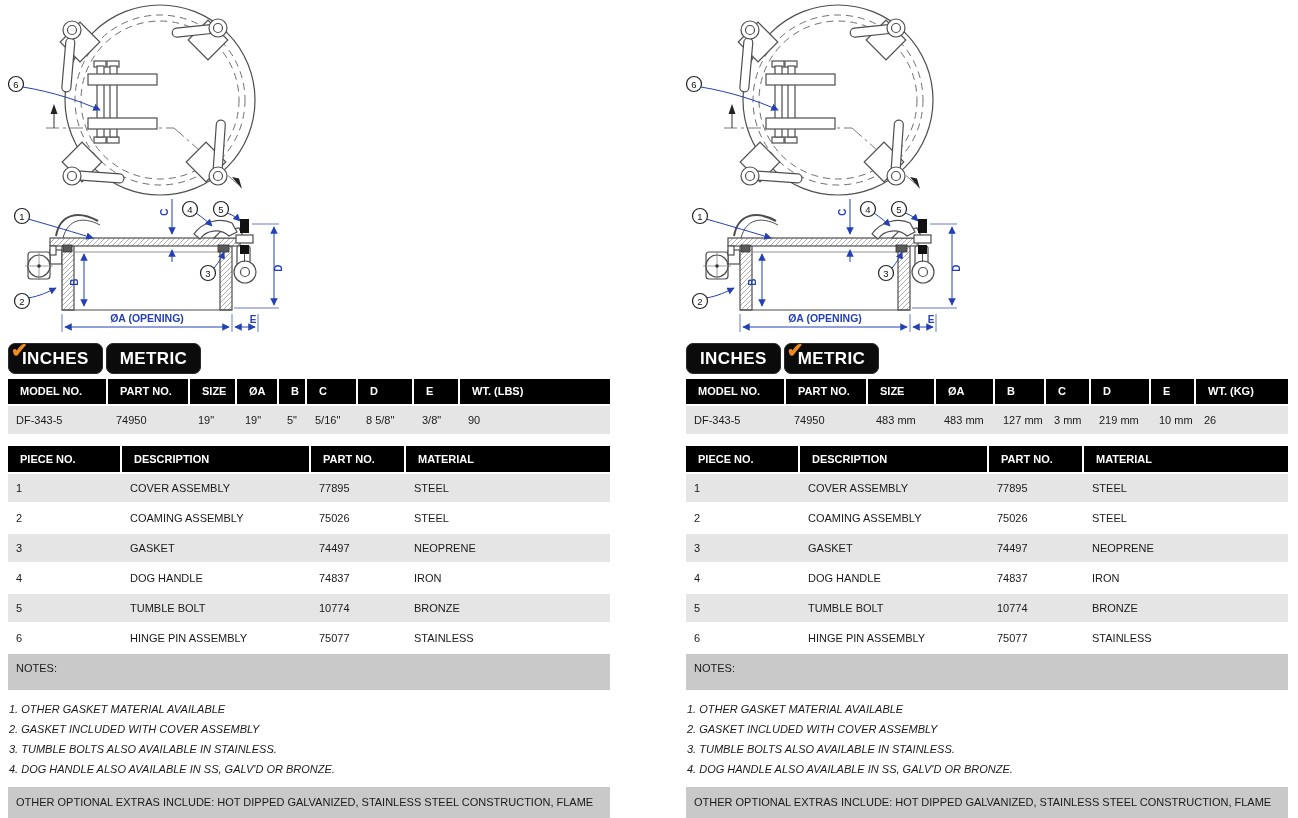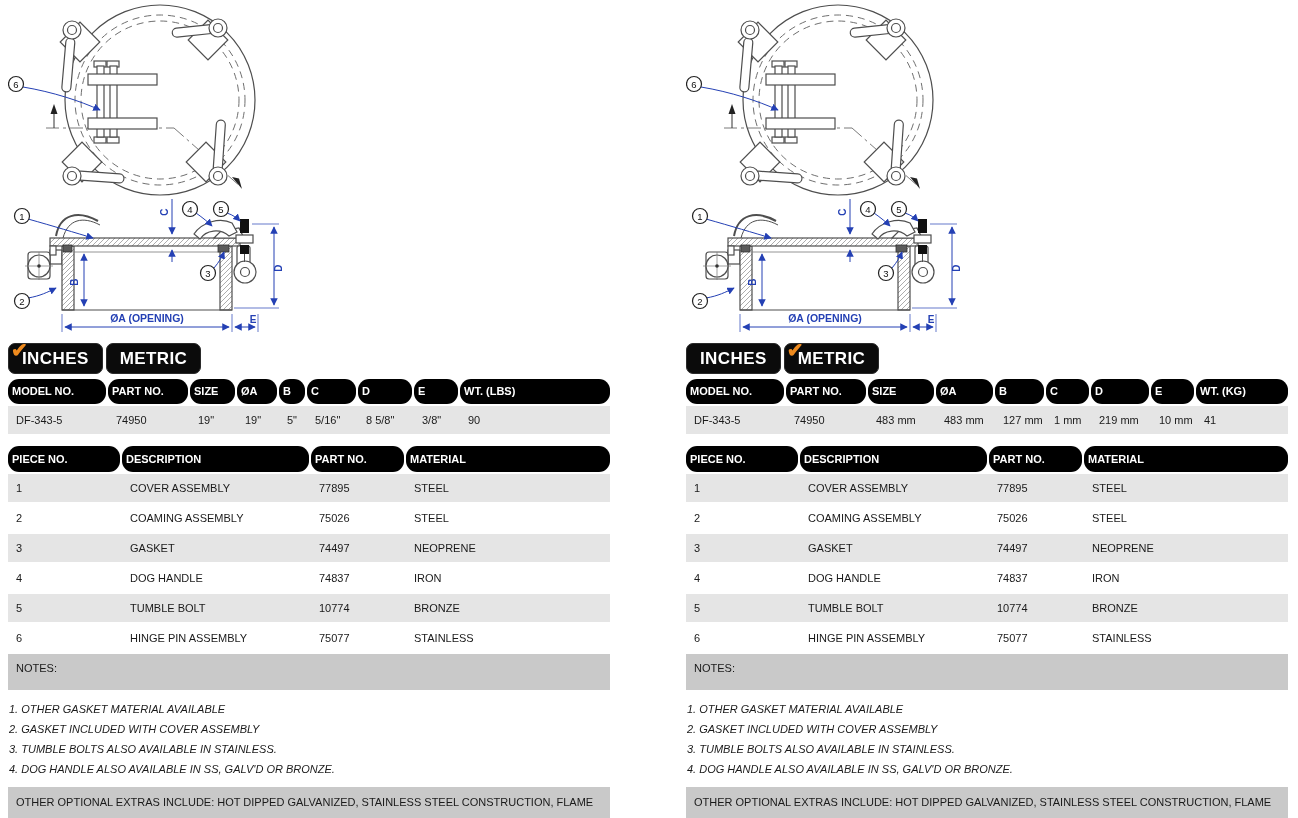--- a/index.html
+++ b/index.html
@@ -12,21 +12,21 @@
   .tab{position:relative;background:#0b0b0b;color:#fff;border:1px solid #2a2a2a;border-radius:7px;
     font-family:"Liberation Sans",sans-serif;font-weight:bold;font-size:17px;letter-spacing:.4px;
     padding:0 13px;height:31px;line-height:29px;cursor:pointer;}
   .tab .check{position:absolute;left:2px;top:-4px;color:#ee8a1e;font-size:20px;font-weight:bold;line-height:1;}
   
   .grid{display:grid;gap:2px;}
   .spec-head-in{grid-template-columns:98px 80px 45px 40px 26px 49px 54px 44px 1fr;}
   .spec-head-mm{grid-template-columns:98px 80px 66px 57px 49px 43px 58px 43px 1fr;}
   .parts-cols{grid-template-columns:112px 187px 93px 1fr;margin-top:12px;}
   .thead .cell{background:#000;color:#fff;font-weight:bold;font-size:11px;height:25px;line-height:25px;
-    padding-left:4px;white-space:nowrap;overflow:hidden;border-radius:11px;}
+    padding-left:12px;white-space:nowrap;overflow:hidden;}
   .thead.tall .cell{height:26px;line-height:26px;}
   .trow{margin-top:2px;background:#e5e5e5;}
   .trow.white{background:#fff;}
   .trow .cell{font-size:11px;height:28px;line-height:28px;padding-left:8px;white-space:nowrap;overflow:hidden;}
   .bar{background:#c9c9c9;height:36px;line-height:28px;padding-left:8px;font-size:11px;margin-top:2px;}
   .note-list{padding:9px 0 5px 1px;font-style:italic;}
   .note-item{font-size:11px;line-height:20px;}
   .footer-bar{background:#c9c9c9;margin-top:3px;padding:5px 8px 6px 8px;font-size:11px;line-height:20px;}
   .spec{margin-top:0;}
 </style>
@@ -300,24 +300,24 @@
         <div class="cell">D</div>
         <div class="cell">E</div>
         <div class="cell">WT. (KG)</div>
       </div>
       <div class="grid trow spec-head-mm">
         <div class="cell">DF-343-5</div>
         <div class="cell">74950</div>
         <div class="cell">483 mm</div>
         <div class="cell">483 mm</div>
         <div class="cell">127 mm</div>
-        <div class="cell">1 mm</div>
+        <div class="cell">3 mm</div>
         <div class="cell">219 mm</div>
         <div class="cell">10 mm</div>
-        <div class="cell">41</div>
+        <div class="cell">26</div>
       </div>
     </div>
 
     <div style="margin-top:2px">
       <div class="grid thead tall parts-cols">
         <div class="cell">PIECE NO.</div>
         <div class="cell">DESCRIPTION</div>
         <div class="cell">PART NO.</div>
         <div class="cell">MATERIAL</div>
       </div>

